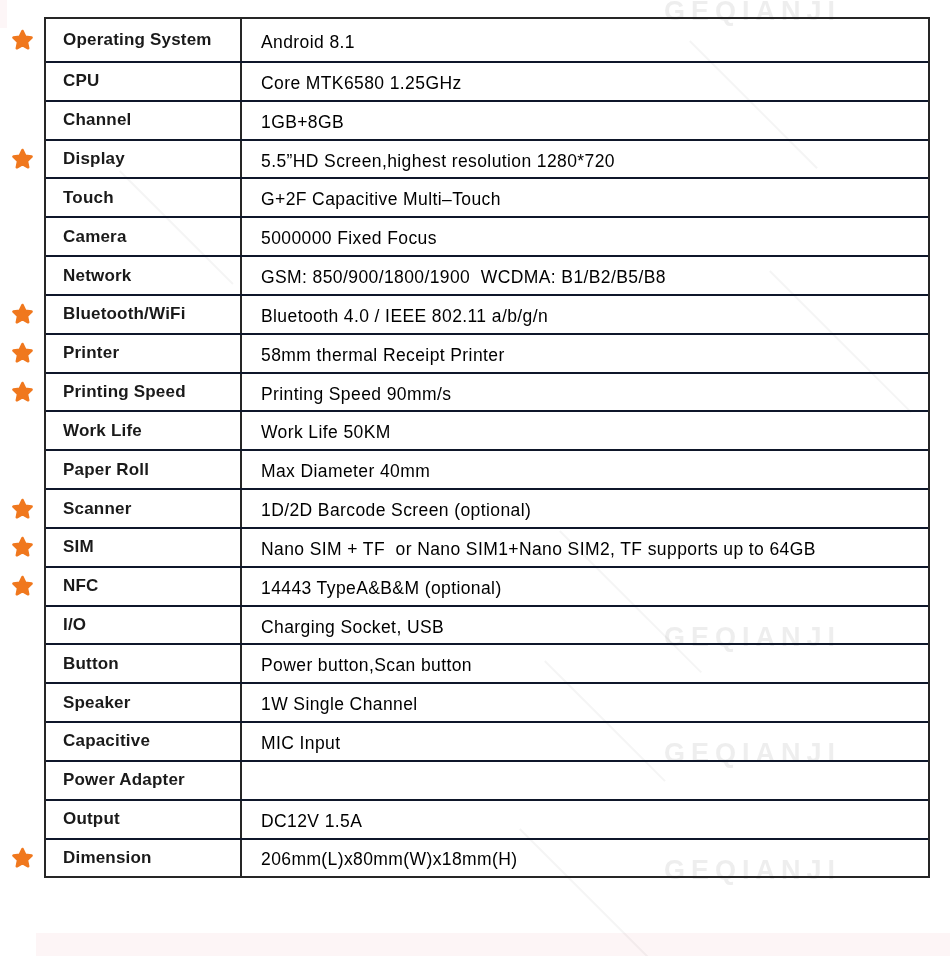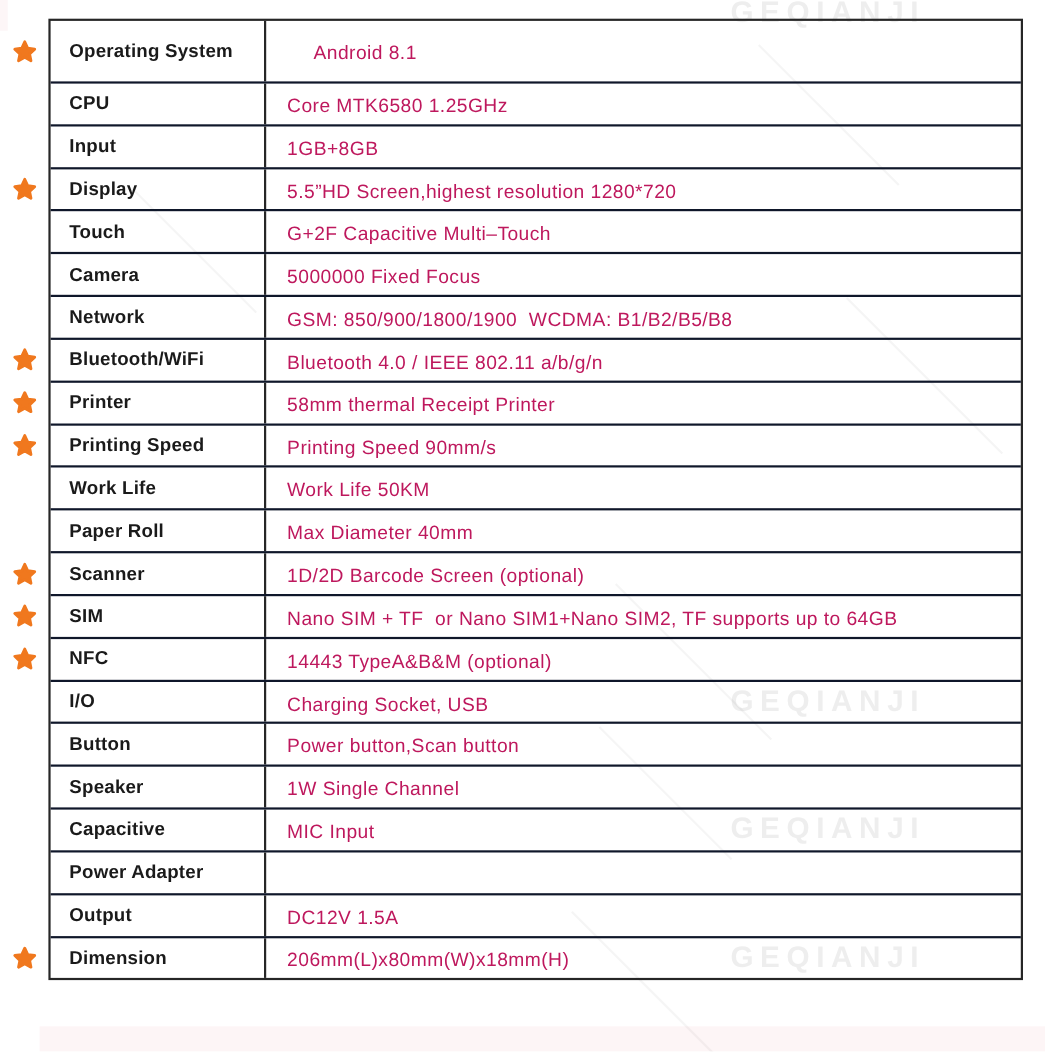--- a/index.html
+++ b/index.html
@@ -31,30 +31,30 @@
   
   .spec-table{
     position:absolute;left:44px;top:17px;width:886px;
     border:2px solid #262626;background:transparent;z-index:1;
     box-sizing:border-box;
   }
   .row{
     display:flex;height:38.83px;box-sizing:border-box;
     border-top:2px solid #0f172a;position:relative;
   }
-  .row:first-child{border-top:none;height:55px;gap:24px;}
+  .row:first-child{border-top:none;height:42px;}
   .cell{display:flex;align-items:center;white-space:pre;overflow:hidden;}
   .label-cell{
     width:196px;box-sizing:border-box;border-right:2px solid #262626;
     padding-left:17px;font-weight:bold;font-size:17px;color:#1a1a1a;
     letter-spacing:0.2px;flex-shrink:0;
   }
   .value-cell{
     flex:1;padding-left:19px;padding-top:4px;
-    font-size:17.5px;color:#be185d;letter-spacing:0.4px;
+    font-size:17.5px;color:#000000;letter-spacing:0.4px;
   }
   .star{
     position:absolute;left:-36px;top:50%;margin-top:-12px;
     width:25px;height:24px;display:block;
   }
 </style>
 </head>
 <body>
 
 <div class="wm" style="left:664px;top:-4px">GEQIANJI</div>
@@ -84,21 +84,21 @@
   </div>
 
   <div class="row">
 
     <div class="cell label-cell">CPU</div>
     <div class="cell value-cell">Core MTK6580 1.25GHz</div>
   </div>
 
   <div class="row">
 
-    <div class="cell label-cell">Input</div>
+    <div class="cell label-cell">Channel</div>
     <div class="cell value-cell">1GB+8GB</div>
   </div>
 
   <div class="row">
     <span class="star">
       <svg viewBox="0 0 24 24" width="25" height="24">
         <path d="M12 3l2.75 5.9 6.3.75-4.65 4.4 1.25 6.2L12 17.1l-5.65 3.15 1.25-6.2-4.65-4.4 6.3-.75z" stroke-width="2.6" stroke-linejoin="round" fill="#f0781e" stroke="#f0781e"></path>
       </svg>
     </span>
     <div class="cell label-cell">Display</div>

